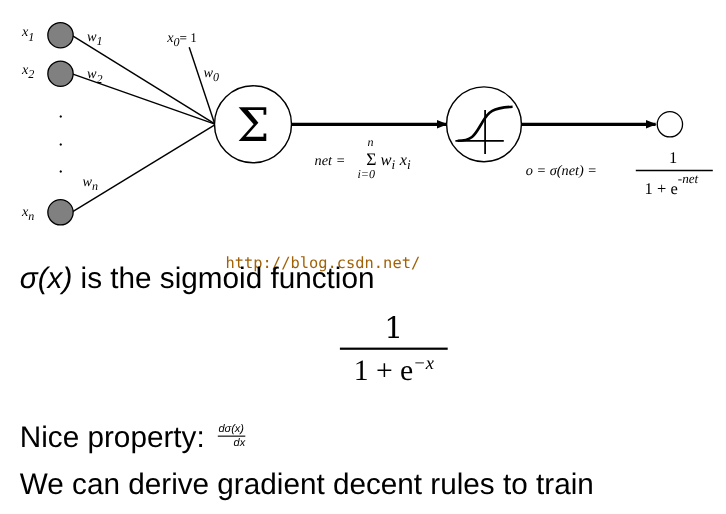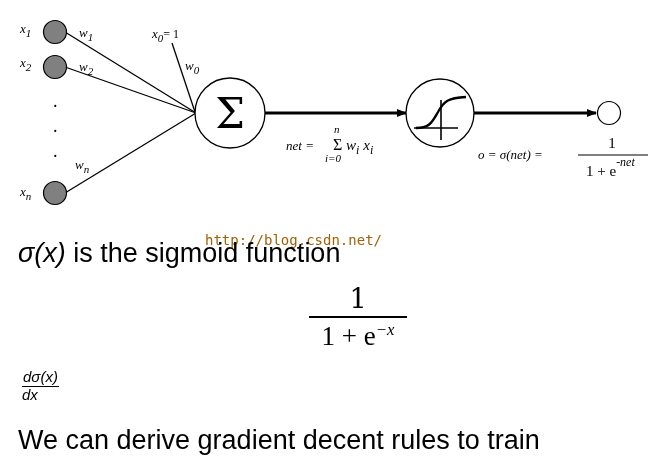--- a/index.html
+++ b/index.html
@@ -6,21 +6,21 @@
   body { width:660px; height:467px; position:relative; overflow:hidden; font-family:"Liberation Serif", serif; color:#000; }
   #diagram { position:absolute; left:0; top:0; width:660px; height:215px; }
   .lbl { font-family:"Liberation Serif", serif; font-style:italic; }
   .txt { position:absolute; font-family:Liberation Sans, sans-serif; font-size:27px; white-space:nowrap; }
   .it { font-style:italic; }
   .watermark { position:absolute; left:205px; top:232px; font-family:"DejaVu Sans Mono","Liberation Mono", monospace; font-size:14px; color:#a16207; white-space:nowrap; }
   .frac { position:absolute; text-align:center; font-family:"DejaVu Serif","Liberation Serif", serif; font-size:27px; }
   .frac .num { display:block; padding-bottom:2px; }
   .frac .bar { display:block; height:1.5px; background:#000; }
   .frac .den { display:block; padding-top:2px;font-family:Liberation Serif, serif; }
-  .sfrac { display:inline-block; vertical-align:middle; text-align:left; font-size:15px; line-height:1.1; margin:0 4px; position:relative; top:-3px; }
+  .sfrac { display:inline-block; vertical-align:middle; text-align:right; font-size:10px; line-height:1.1; margin:16px 4px; position:relative; top:-3px; }
   .sfrac .n { display:block; border-bottom:1px solid #000; padding:0 1px; }
   .sfrac .d { display:block; }
   sup { font-size:0.62em; }
 </style>
 </head>
 <body>
 
 <svg id="diagram" viewBox="0 0 660 215" xmlns="http://www.w3.org/2000/svg">
   <defs>
     <marker id="arrow" markerWidth="10" markerHeight="8" refX="9" refY="4" orient="auto" markerUnits="userSpaceOnUse">
@@ -86,16 +86,16 @@
   <span class="it">σ(x)</span><span> is the sigmoid function</span>
 </div>
 
 <div class="frac" style="left:309px; top:283px; width:98px;">
   <span class="num">1</span>
   <span class="bar"></span>
   <span class="den"><span>1 + e</span><sup class="it">−x</sup></span>
 </div>
 
 <div class="txt" style="left:18px; top:372px;">
-  <span class="sfrac it"><span class="n">dσ(x)</span><span class="d">dx</span></span>
+  <span>Nice property: </span><span class="sfrac it"><span class="n">dσ(x)</span><span class="d">dx</span></span>
 </div>
 
 <div class="txt" style="left:18px; top:425px;">We can derive gradient decent rules to train</div>
 
 </body></html>

